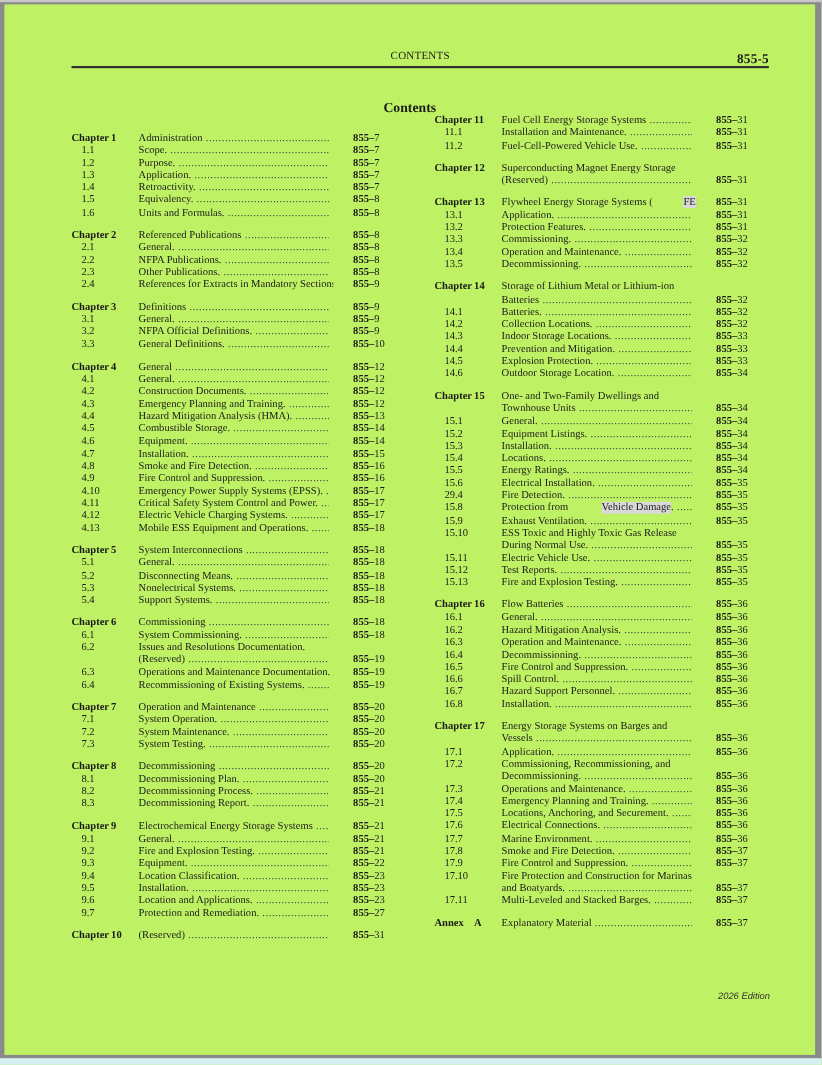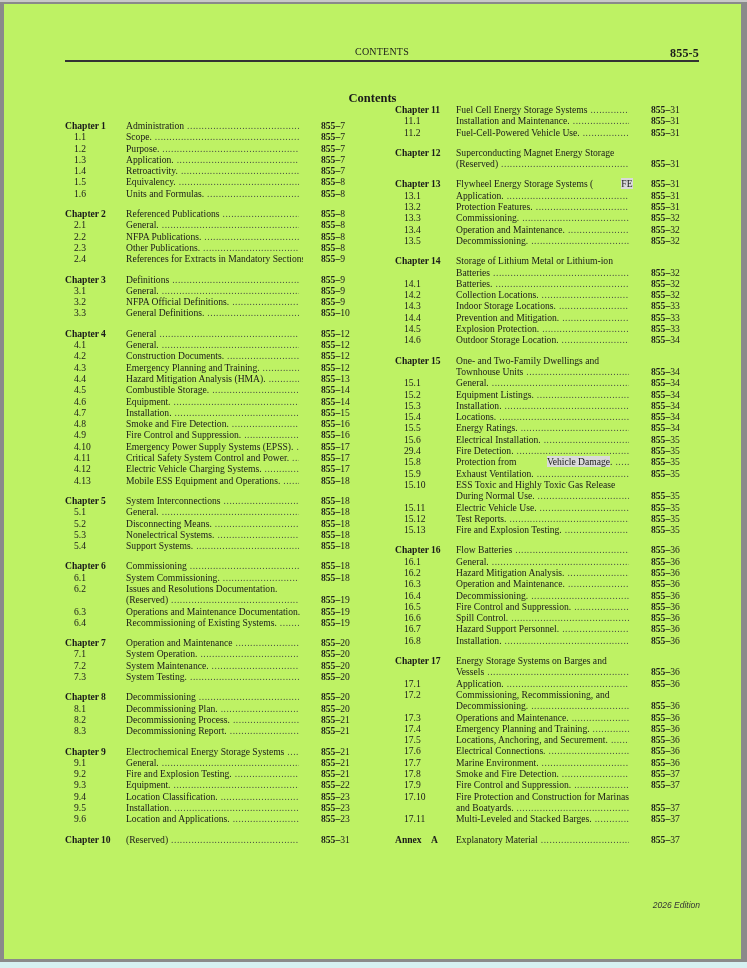--- a/index.html
+++ b/index.html
@@ -533,20 +533,28 @@
           <span class="pg"><b>855–</b><span>23</span></span>
         </div>
         <div class="row sec">
           <span class="lab">9.6</span>
           <span class="ttl">
             <span class="t"><span>Location and Applications.</span></span>
             <span class="dots"></span>
           </span>
           <span class="pg"><b>855–</b><span>23</span></span>
         </div>
+        <div class="row sec">
+          <span class="lab">9.7</span>
+          <span class="ttl">
+            <span class="t"><span>Protection and Remediation.</span></span>
+            <span class="dots"></span>
+          </span>
+          <span class="pg"><b>855–</b><span>27</span></span>
+        </div>
       </div>
       <div class="chapter">
         <div class="row ch">
           <span class="lab"><span class="chword">Chapter</span><span>10</span></span>
           <span class="ttl">
             <span class="t"><span>(Reserved)</span></span>
             <span class="dots"></span>
           </span>
           <span class="pg"><b>855–</b><span>31</span></span>
         </div>

